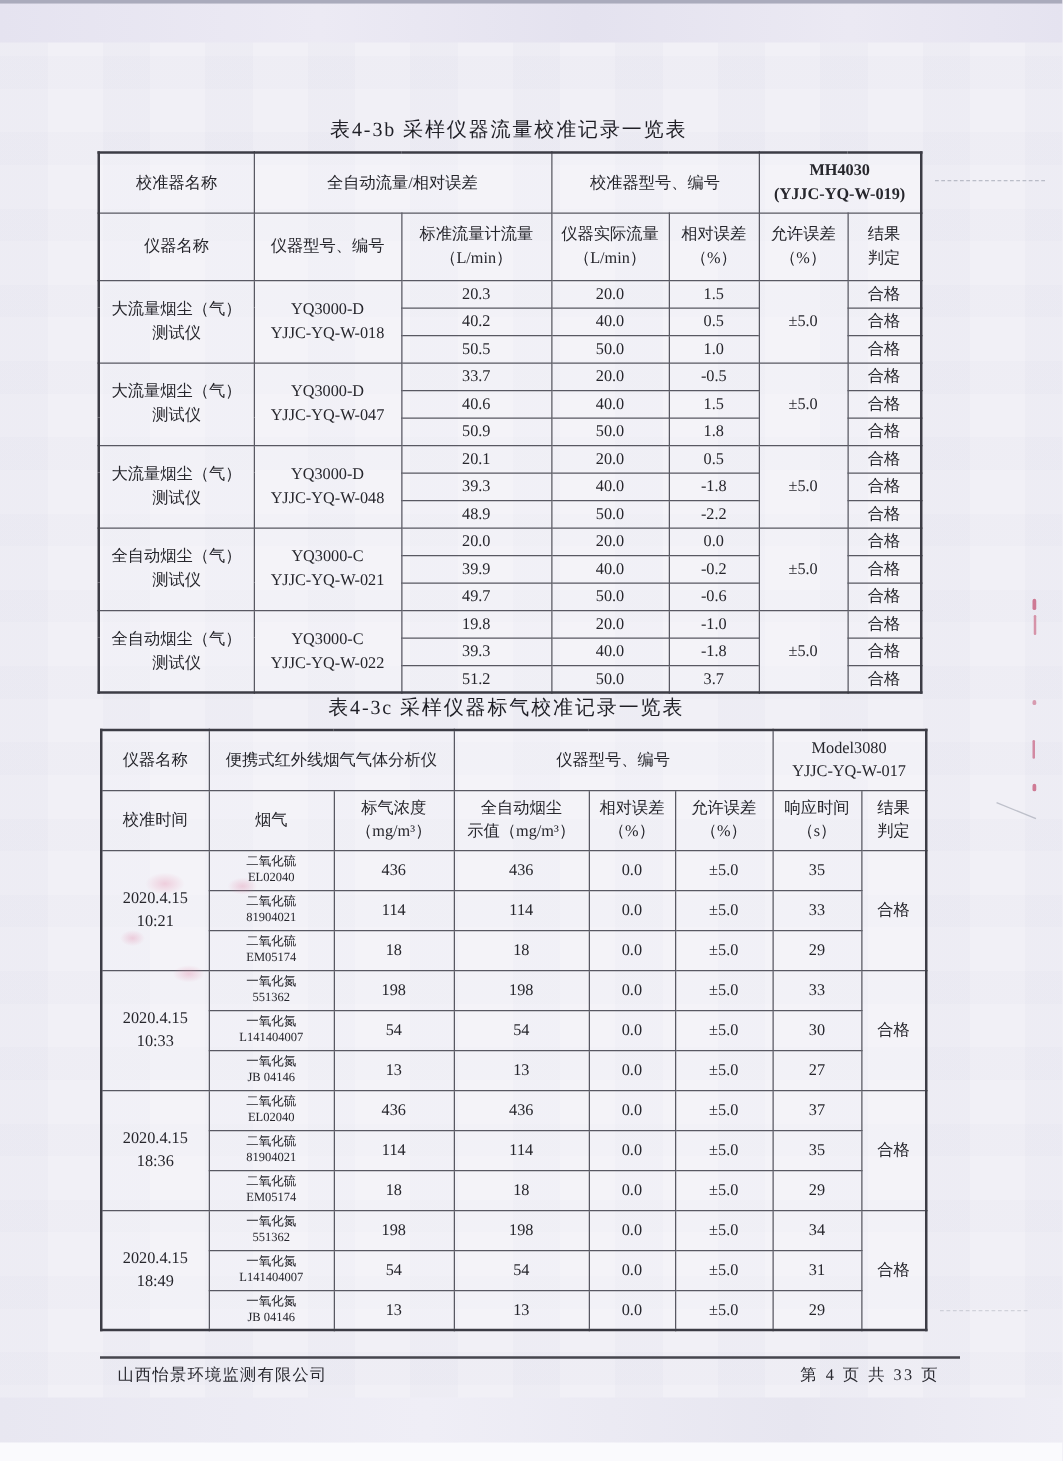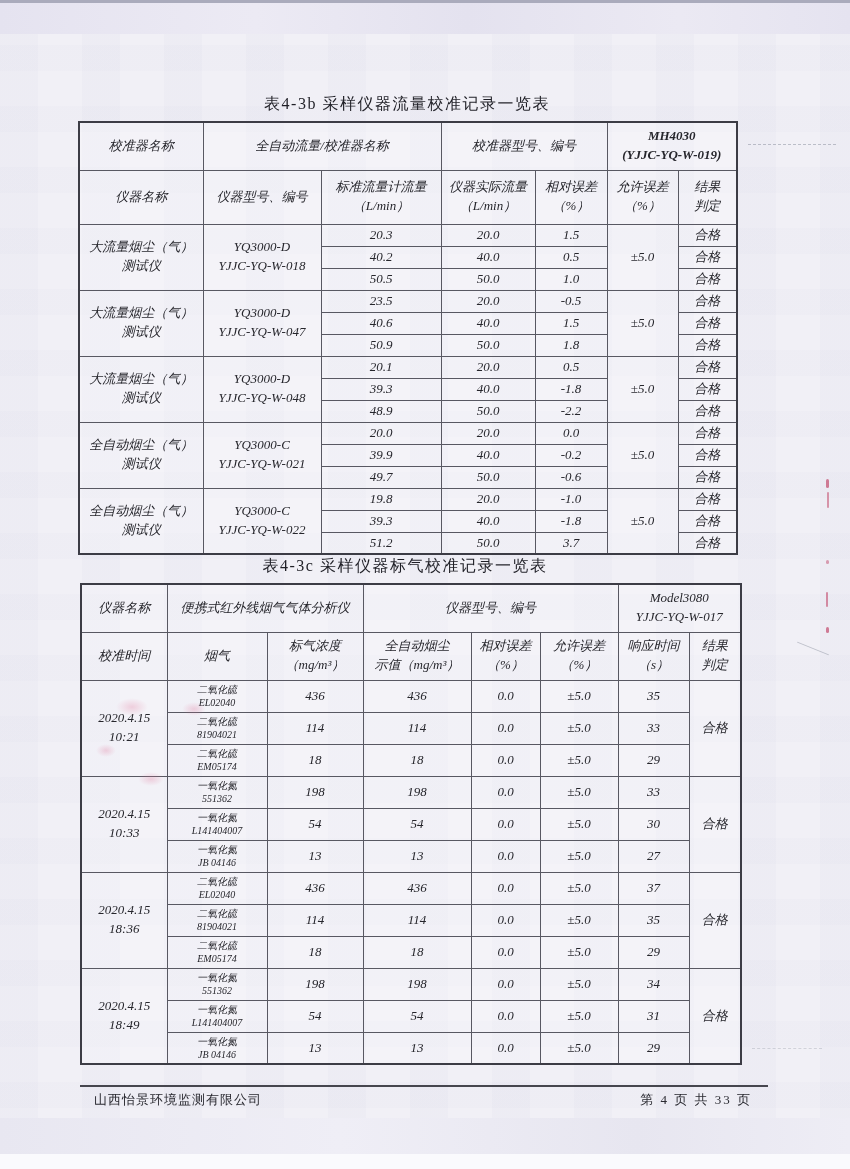--- a/index.html
+++ b/index.html
@@ -24,21 +24,21 @@
   .edge-bottom-fade{position:absolute;left:0;top:1154px;width:850px;height:15px;background:#fafafd;}
 
   .doc-title{
     position:absolute;width:658px;text-align:center;
     font-size:16px;letter-spacing:1.5px;color:#1f1f26;
   }
   #title-b{left:78px;top:94px;}
   #title-c{left:76px;top:556px;}
 
   table.cal{border-collapse:collapse;table-layout:fixed;position:absolute;
-    background:rgba(250,250,253,.35);font-style:italic;}
+    background:rgba(250,250,253,.35);}
   table.cal td{
     border:1px solid #585862;
     text-align:center;vertical-align:middle;
     font-size:13px;line-height:1.35;color:#26262c;
     padding:0 2px;overflow:hidden;
   }
   table.cal{border:2px solid #3c3c45;}
   tr.grp-start td{border-top:1.5px solid #44444d;}
   #flow-table{left:78px;top:121px;width:658px;}
   #gas-table{left:80px;top:583px;width:660px;}
@@ -82,21 +82,21 @@
       <col style="width:118px">
       <col style="width:120px">
     <col style="width:94px">
       <col style="width:72px">
       <col style="width:71px">
       <col style="width:59px">
   </colgroup>
   <tbody>
   <tr class="h1">
     <td>校准器名称</td>
-    <td colspan="2">全自动流量/校准器名称</td>
+    <td colspan="2">全自动流量/相对误差</td>
     <td colspan="2">校准器型号、编号</td>
     <td colspan="2" class="bold">
       <span class="l">MH4030</span>
       <span class="l">(YJJC-YQ-W-019)</span>
     </td>
   </tr>
   <tr class="h2">
     <td>仪器名称</td>
     <td>仪器型号、编号</td>
     <td>
@@ -151,21 +151,21 @@
 
   <tr class="data grp-start">
     <td rowspan="3">
       <span class="l">大流量烟尘（气）</span>
       <span class="l">测试仪</span>
     </td>
     <td rowspan="3">
       <span class="l">YQ3000-D</span>
       <span class="l">YJJC-YQ-W-047</span>
     </td>
-    <td>23.5</td>
+    <td>33.7</td>
     <td>20.0</td>
     <td>-0.5</td>
     <td rowspan="3">±5.0</td>
     <td>合格</td>
   </tr>
   <tr class="data">
     <td>40.6</td>
     <td>40.0</td>
     <td>1.5</td>
     <td>合格</td>

